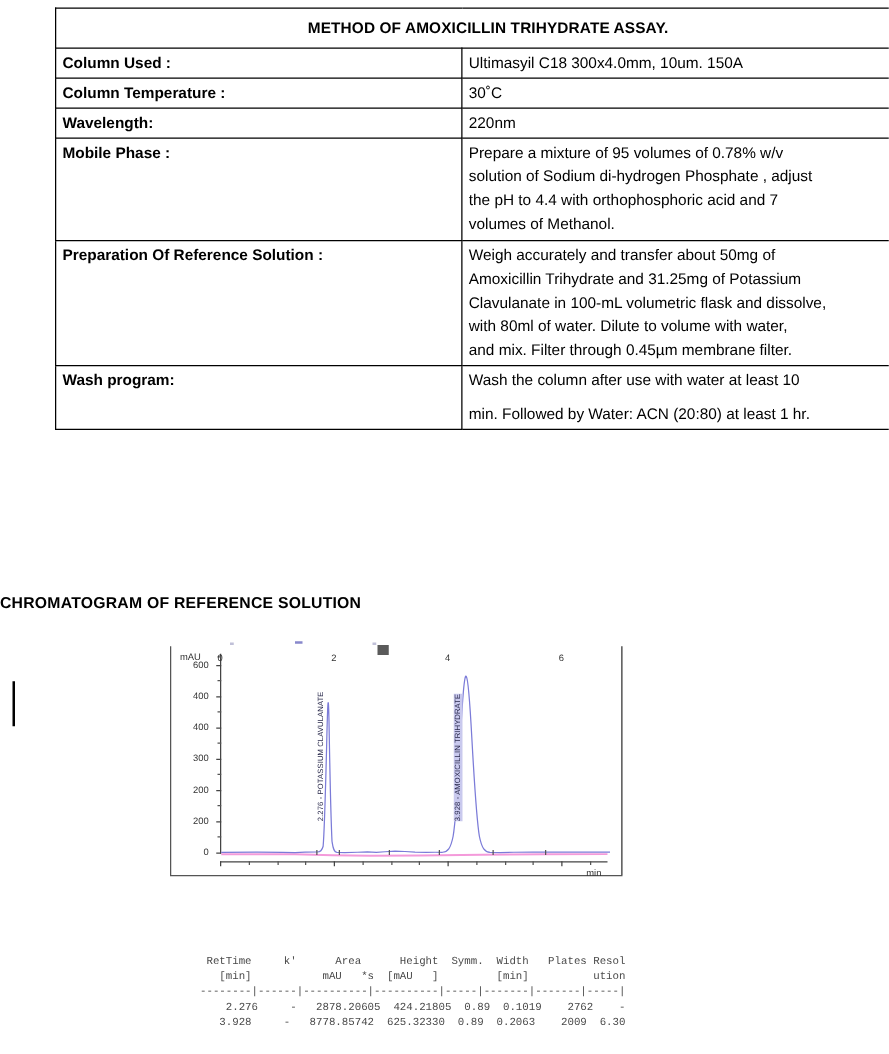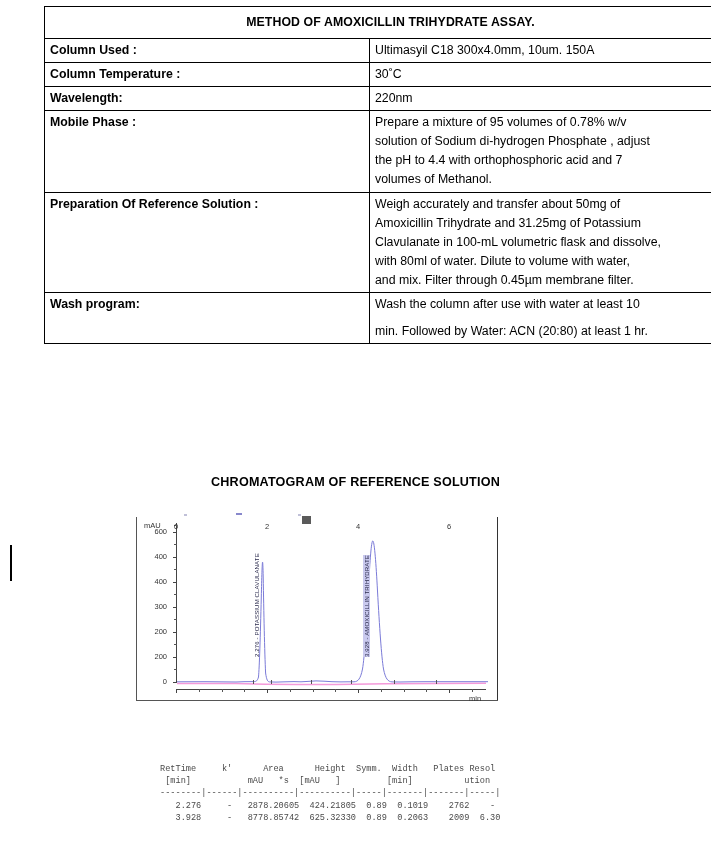--- a/index.html
+++ b/index.html
@@ -50,21 +50,21 @@
   .lbl{ font-weight:bold; width:325px; }
   .lbl-mid{ vertical-align:middle; }
   .val{ font-weight:normal; }
   .val p{ margin:0; }
   .val p + p{ margin-top:1px; }
   .spaced p + p{ margin-top:9px; }
 
   
   .chrom-title{
     position:absolute;left:0;top:475px;width:711px;
-    text-align:center;
+    text-align:left;
     font-size:12.6px;font-weight:bold;
     letter-spacing:.2px;
   }
 
   .chart-wrap{
     position:absolute;left:136px;top:517px;
     width:356px;height:192px;
   }
   .frame-left{
     position:absolute;left:0;top:0;width:1px;height:183px;background:#555;
@@ -121,20 +121,21 @@
   .top-artifact{ position:absolute;width:3px;height:2px;}
 
   
   .report{
     position:absolute;left:160px;top:763px;
     font-family:"Liberation Mono","DejaVu Sans Mono",monospace;
     font-size:8.6px;
     line-height:1.42;
     color:#4a4a4a;
     white-space:pre;
+    text-align:right;
   }
 </style>
 </head>
 <body>
 
 <div class="caret-artifact"></div>
 
 <table class="method-table">
   <colgroup>
       <col style="width:325px">

